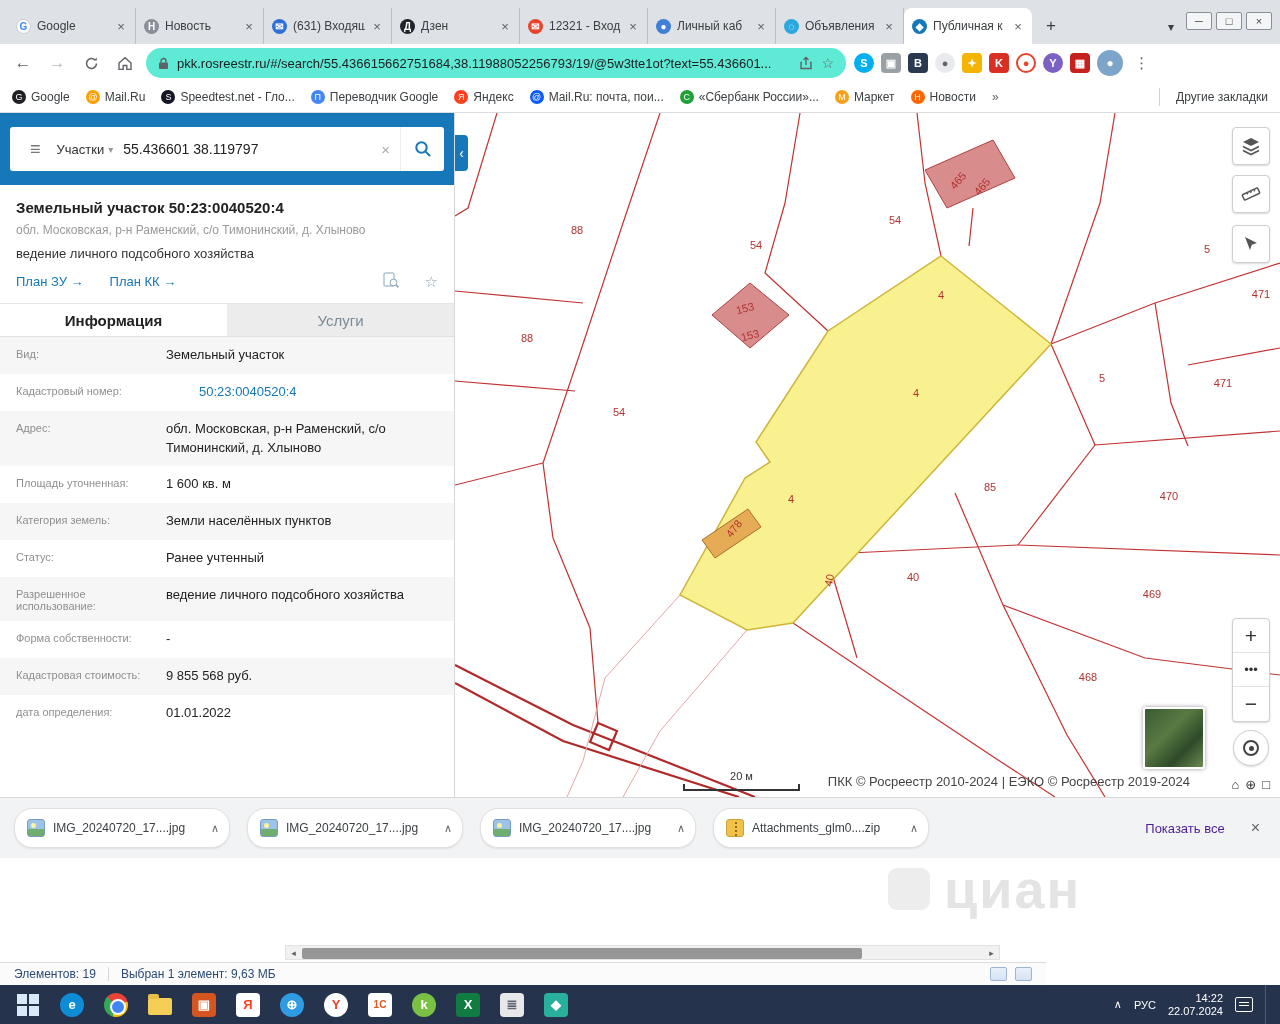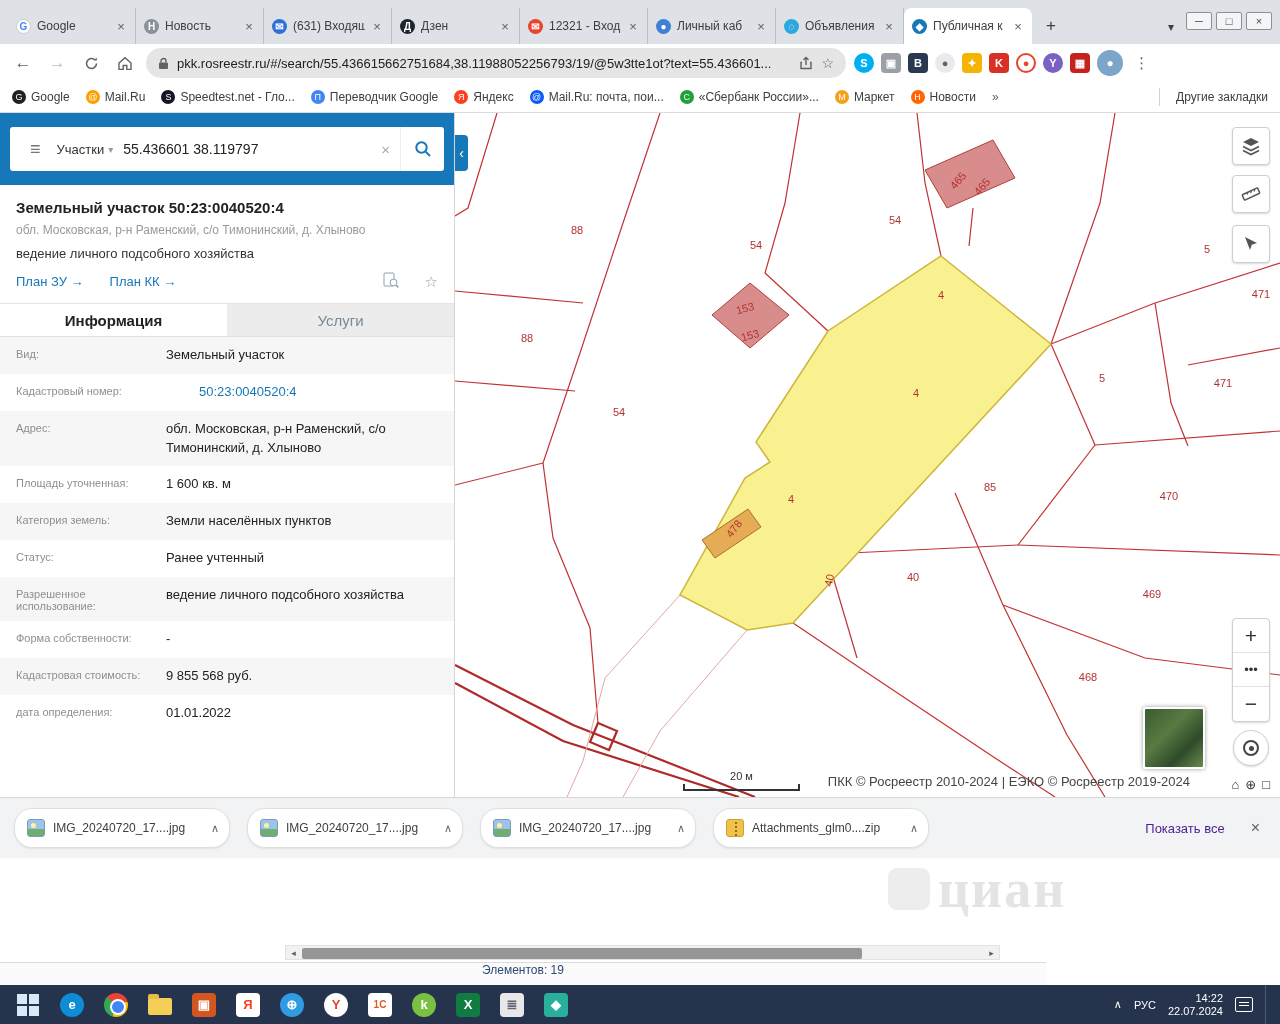--- a/index.html
+++ b/index.html
@@ -16,21 +16,21 @@
   .tab .tclose { color:#5f6368; font-size:13px; flex:0 0 12px; text-align:center; }
   .newtab { width:26px; height:26px; margin:0 0 5px 6px; border-radius:50%; display:flex; align-items:center; justify-content:center; font-size:17px; color:#3c4043; }
   .tabsearch { margin:0 4px 10px auto; color:#3c4043; font-size:12px; }
   .winctl { display:flex; gap:4px; margin:4px 8px 14px 8px; }
   .winctl span { width:26px; height:18px; border:1px solid #8a8f98; background:#f4f5f7; font-size:11px; color:#444; display:flex; align-items:center; justify-content:center; border-radius:2px; }
 
   
   .navbar { position:absolute; left:0; top:44px; width:1280px; height:38px; background:#fff; display:flex; align-items:center; padding:0 10px; gap:8px; }
   .navico { width:26px; height:26px; display:flex; align-items:center; justify-content:center; font-size:17px; color:#5f6368; border-radius:50%; }
   .navico.dis { color:#b8bcc1; }
-  .urlpill { height:30px; flex:0 0 700px; background:#e5e5e5; border-radius:15px; display:flex; align-items:center; padding:0 12px; gap:8px; }
+  .urlpill { height:30px; flex:0 0 700px; background:#5eead4; border-radius:15px; display:flex; align-items:center; padding:0 12px; gap:8px; }
   .urltext { flex:1; font-size:13px; color:#202124; white-space:nowrap; overflow:hidden; }
   .extrow { display:flex; align-items:center; gap:7px; }
   .ext { width:20px; height:20px; border-radius:4px; color:#fff; font-size:11px; font-weight:bold; display:flex; align-items:center; justify-content:center; }
   .avatar { width:26px; height:26px; border-radius:50%; background:#7da4c9; color:#fff; display:flex; align-items:center; justify-content:center; font-size:12px; }
 
   
   .bookbar { position:absolute; left:0; top:82px; width:1280px; height:31px; background:#fff; border-bottom:1px solid #dadce0; display:flex; align-items:center; padding:0 12px; gap:16px; font-size:12px; color:#3c4043; }
   .bm { display:flex; align-items:center; gap:5px; white-space:nowrap; }
   .bm .bico { width:14px; height:14px; border-radius:50%; color:#fff; font-size:9px; display:flex; align-items:center; justify-content:center; }
   .bmdiv { width:1px; height:18px; background:#cfd2d6; margin-left:auto; }
@@ -92,30 +92,30 @@
   .fico.zip { background:#f2c14a; border:1px solid #caa23a; position:relative; }
   .fico.zip::after { content:""; position:absolute; left:8px; top:2px; width:2px; height:14px; background:repeating-linear-gradient(#8a6d1e 0 2px,#f2c14a 2px 4px); }
   .chip .fname { flex:1; font-size:12px; color:#3c4043; overflow:hidden; white-space:nowrap; }
   .chip .caret { color:#5f6368; font-size:11px; }
   .dlright { margin-left:auto; display:flex; align-items:center; gap:26px; }
   .showall { color:#4c1d95; font-size:13px; }
   .dlclose { color:#5f6368; font-size:16px; padding-right:6px; }
 
   
   .explorer { position:absolute; left:0; top:858px; width:1280px; height:104px; background:#fff; }
-  .wmark { position:absolute; left:888px; top:0px; display:flex; align-items:center; gap:8px;font-family:Liberation Serif, serif; }
+  .wmark { position:absolute; left:888px; top:0px; display:flex; align-items:center; gap:14px; }
   .wmark .wlogo { width:42px; height:42px; background:#ededed; border-radius:9px; }
   .wmark .wtext { font-size:54px; font-weight:bold; color:#e4e4e4; letter-spacing:2px; }
   .hscroll { position:absolute; left:285px; top:87px; width:715px; height:15px; background:#f1f1f1; border:1px solid #e2e2e2; display:flex; align-items:center; }
   .harrow { width:15px; height:100%; display:flex; align-items:center; justify-content:center; font-size:9px; color:#606060; }
   .hthumb { position:absolute; left:16px; top:2px; width:560px; height:11px; background:#969696; border-radius:2px; }
   .harrow.right { margin-left:auto; }
 
   
-  .statusbar { position:absolute; left:0; top:962px; width:1046px; height:23px; background:#fbfbfb; border-top:1px solid #dcdcdc; display:flex; align-items:center; font-size:12px; color:#2b4a75; padding:0 14px; gap:12px;flex-direction:column; }
+  .statusbar { position:absolute; left:0; top:962px; width:1046px; height:23px; background:#fbfbfb; border-top:1px solid #dcdcdc; display:flex; align-items:center; font-size:12px; color:#2b4a75; padding:0 14px; gap:12px; }
   .sdiv { width:1px; height:14px; background:#d7d7d7; }
   .viewicons { margin-left:auto; display:flex; gap:8px; }
   .viewicons span { width:17px; height:14px; border:1px solid #9db4d4; border-radius:2px; display:block; background:linear-gradient(#e9f0fa,#d6e3f5); }
 
   
   .taskbar { position:absolute; left:0; top:985px; width:1280px; height:39px; background:#26334d; display:flex; align-items:center; padding-left:6px; }
   .tbico { width:44px; height:39px; display:flex; align-items:center; justify-content:center; }
   .tbico .sq { width:24px; height:24px; border-radius:4px; display:flex; align-items:center; justify-content:center; font-size:13px; font-weight:bold; color:#fff; }
   .startgrid { display:grid; grid-template-columns:10px 10px; grid-template-rows:10px 10px; gap:2px; }
   .startgrid i { background:#d9e9fa; display:block; }

